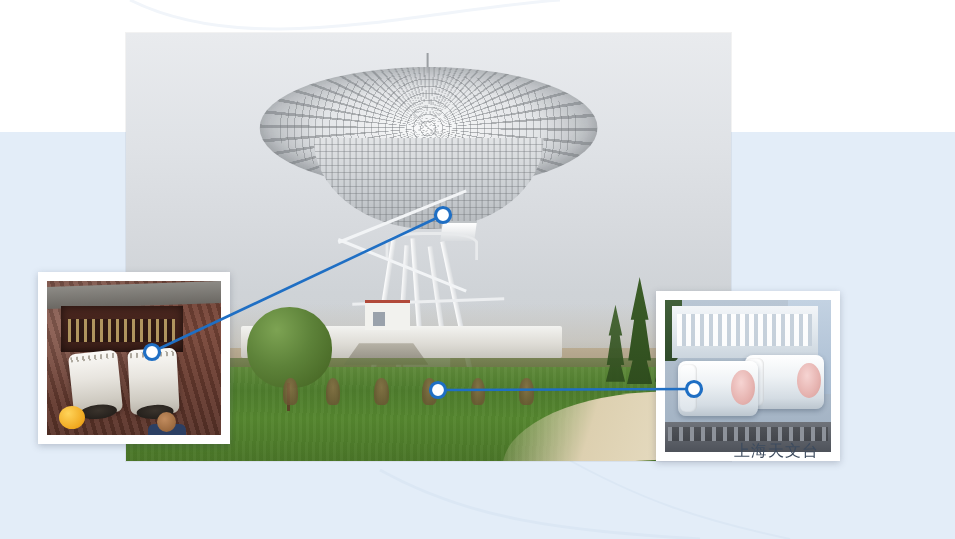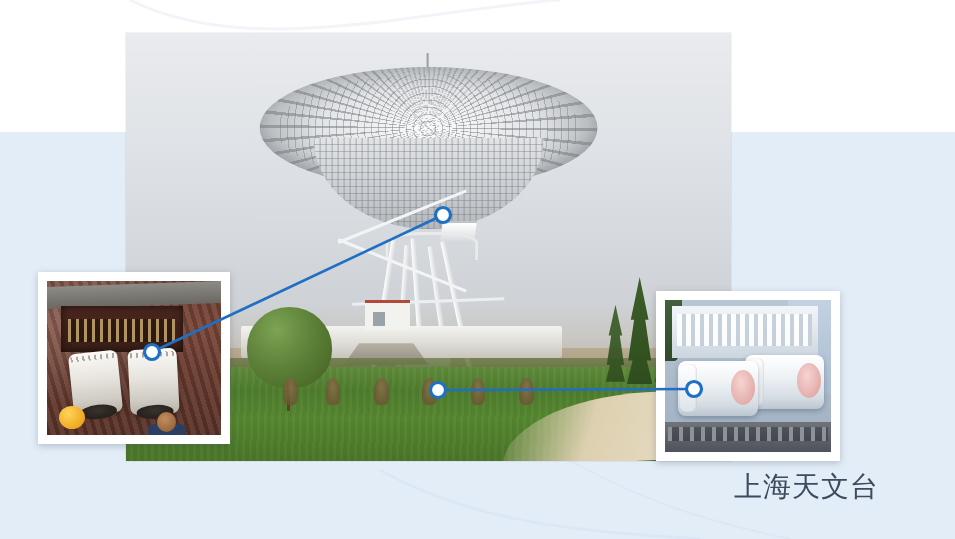--- a/index.html
+++ b/index.html
@@ -165,22 +165,22 @@
     background:radial-gradient(ellipse at 42% 36%,#f6d4d2 0%,#e6b3b0 60%,#d49c98 100%);}
   .cyl-r1{left:8%;top:40%;width:48%;height:36%;}
   .cyl-r2{left:48%;top:36%;width:48%;height:36%;}
   .plinth{position:absolute;left:0;bottom:0;width:100%;height:20%;
     background:linear-gradient(180deg,#6f737a 0%,#4e525a 100%);}
   .plinth:after{content:"";position:absolute;left:2%;top:18%;width:96%;height:46%;
     background:repeating-linear-gradient(90deg,#8d929a 0 4px, rgba(0,0,0,.25) 4px 11px);}
 
   
   .caption{
-    position:absolute;left:734px;top:468px;
-    font-size:28px;color:#3d4b5e;letter-spacing:1px;
+    position:absolute;left:734px;top:441px;
+    font-size:16px;color:#3d4b5e;letter-spacing:1px;
     font-family:"DejaVu Sans","Liberation Sans",sans-serif;
     white-space:nowrap;
   }
 </style>
 </head>
 <body>
 
 <div id="slide">
 
   <div class="bg-white-top"></div>

